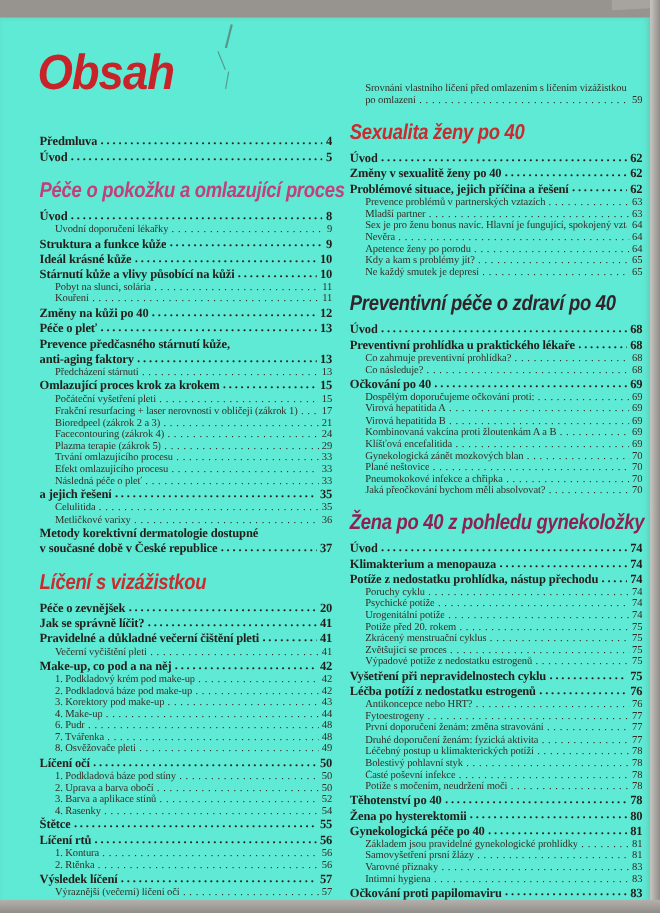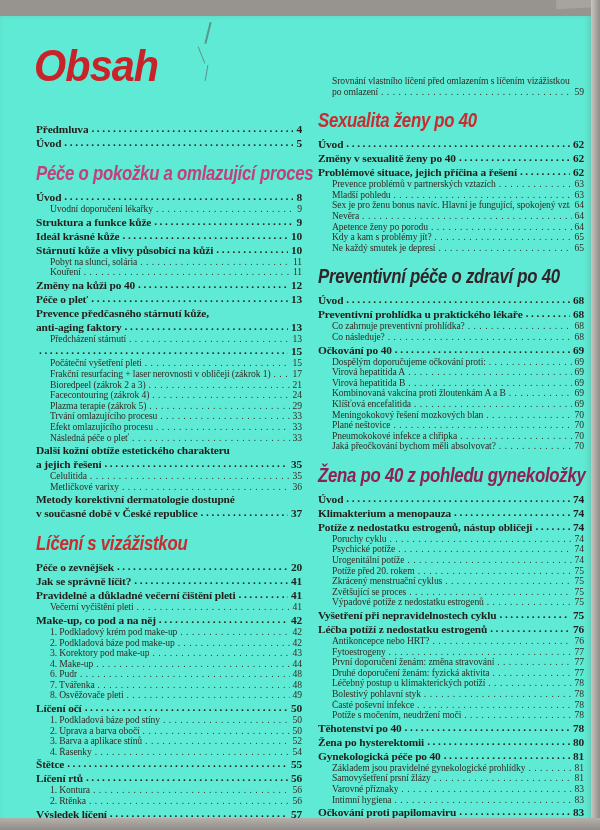--- a/index.html
+++ b/index.html
@@ -139,20 +139,21 @@
           <span class="lbl">anti-aging faktory</span>
           <span class="leader"></span>
           <span class="pg">13</span>
         </div>
         <div class="row lvl2">
           <span class="lbl">Předcházení stárnutí</span>
           <span class="leader"></span>
           <span class="pg">13</span>
         </div>
         <div class="row lvl1">
+          <span class="lbl">Omlazující proces krok za krokem</span>
           <span class="leader"></span>
           <span class="pg">15</span>
         </div>
         <div class="row lvl2">
           <span class="lbl">Počáteční vyšetření pleti</span>
           <span class="leader"></span>
           <span class="pg">15</span>
         </div>
         <div class="row lvl2">
           <span class="lbl">Frakční resurfacing + laser nerovnosti v obličeji (zákrok 1)</span>
@@ -181,23 +182,20 @@
         </div>
         <div class="row lvl2">
           <span class="lbl">Efekt omlazujícího procesu</span>
           <span class="leader"></span>
           <span class="pg">33</span>
         </div>
         <div class="row lvl2">
           <span class="lbl">Následná péče o pleť</span>
           <span class="leader"></span>
           <span class="pg">33</span>
-        </div>
-        <div class="row lvl1">
-          <span class="lbl">Další kožní obtíže estetického charakteru</span>
         </div>
         <div class="row lvl1">
           <span class="lbl">a jejich řešení</span>
           <span class="leader"></span>
           <span class="pg">35</span>
         </div>
         <div class="row lvl2">
           <span class="lbl">Celulitida</span>
           <span class="leader"></span>
           <span class="pg">35</span>
@@ -367,21 +365,21 @@
           <span class="lbl">Problémové situace, jejich příčina a řešení</span>
           <span class="leader"></span>
           <span class="pg">62</span>
         </div>
         <div class="row lvl2">
           <span class="lbl">Prevence problémů v partnerských vztazích</span>
           <span class="leader"></span>
           <span class="pg">63</span>
         </div>
         <div class="row lvl2">
-          <span class="lbl">Mladší pohledu</span>
+          <span class="lbl">Mladší partner</span>
           <span class="leader"></span>
           <span class="pg">63</span>
         </div>
         <div class="row lvl2">
           <span class="lbl">Sex je pro ženu bonus navíc. Hlavní je fungující, spokojený vztah</span>
           <span class="leader"></span>
           <span class="pg">64</span>
         </div>
         <div class="row lvl2">
           <span class="lbl">Nevěra</span>
@@ -450,21 +448,21 @@
           <span class="lbl">Kombinovaná vakcína proti žloutenkám A a B</span>
           <span class="leader"></span>
           <span class="pg">69</span>
         </div>
         <div class="row lvl2">
           <span class="lbl">Klíšťová encefalitida</span>
           <span class="leader"></span>
           <span class="pg">69</span>
         </div>
         <div class="row lvl2">
-          <span class="lbl">Meningokokový řešení mozkových blan</span>
+          <span class="lbl">Gynekologická zánět mozkových blan</span>
           <span class="leader"></span>
           <span class="pg">70</span>
         </div>
         <div class="row lvl2">
           <span class="lbl">Plané neštovice</span>
           <span class="leader"></span>
           <span class="pg">70</span>
         </div>
         <div class="row lvl2">
           <span class="lbl">Pneumokokové infekce a chřipka</span>
@@ -483,21 +481,21 @@
           <span class="lbl">Úvod</span>
           <span class="leader"></span>
           <span class="pg">74</span>
         </div>
         <div class="row lvl1">
           <span class="lbl">Klimakterium a menopauza</span>
           <span class="leader"></span>
           <span class="pg">74</span>
         </div>
         <div class="row lvl1">
-          <span class="lbl">Potíže z nedostatku estrogenů, nástup obličeji</span>
+          <span class="lbl">Potíže z nedostatku prohlídka, nástup přechodu</span>
           <span class="leader"></span>
           <span class="pg">74</span>
         </div>
         <div class="row lvl2">
           <span class="lbl">Poruchy cyklu</span>
           <span class="leader"></span>
           <span class="pg">74</span>
         </div>
         <div class="row lvl2">
           <span class="lbl">Psychické potíže</span>

